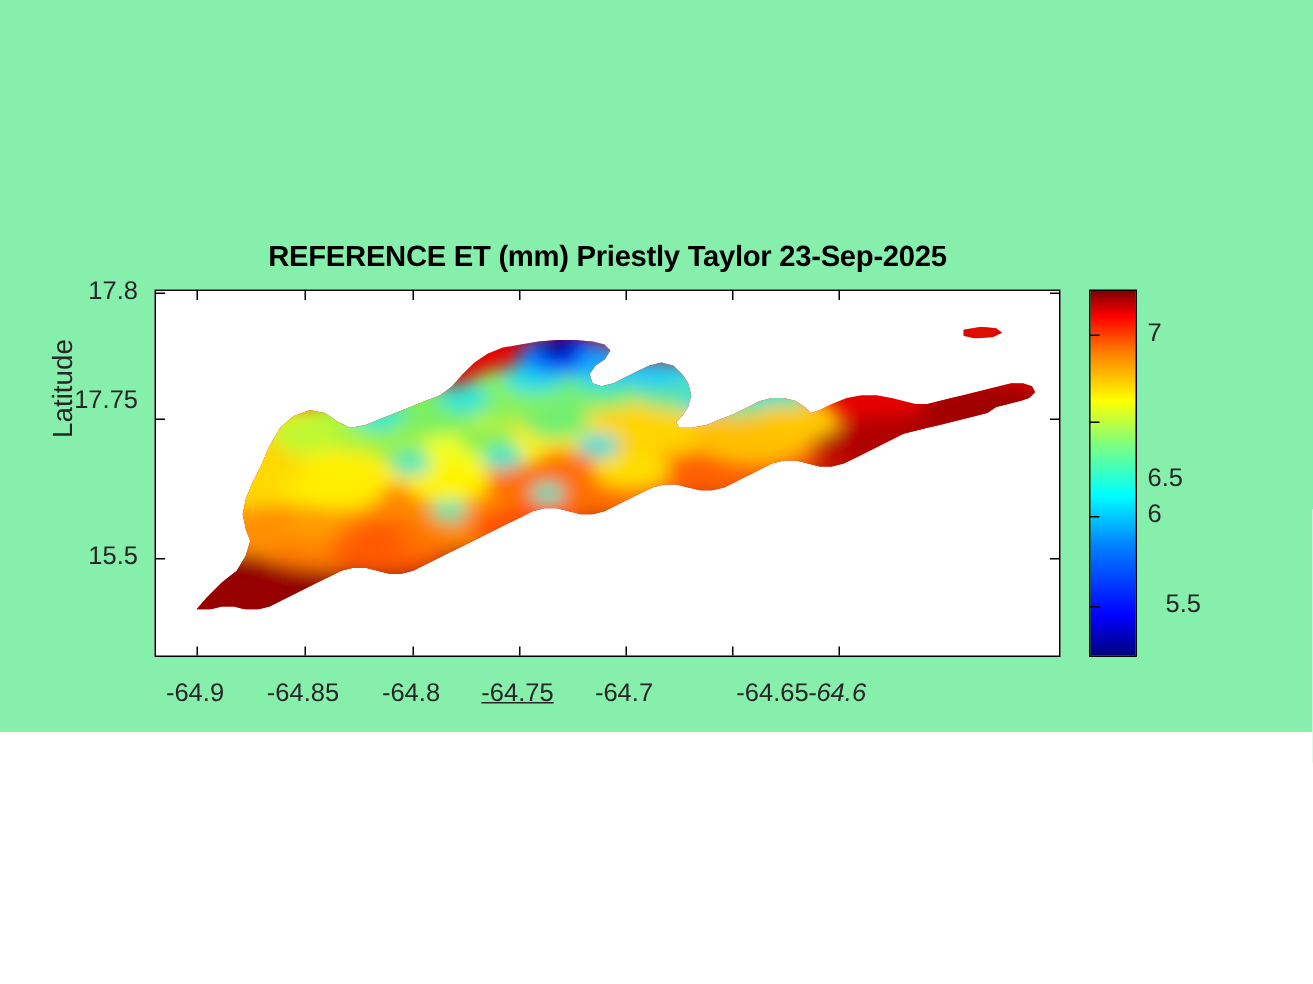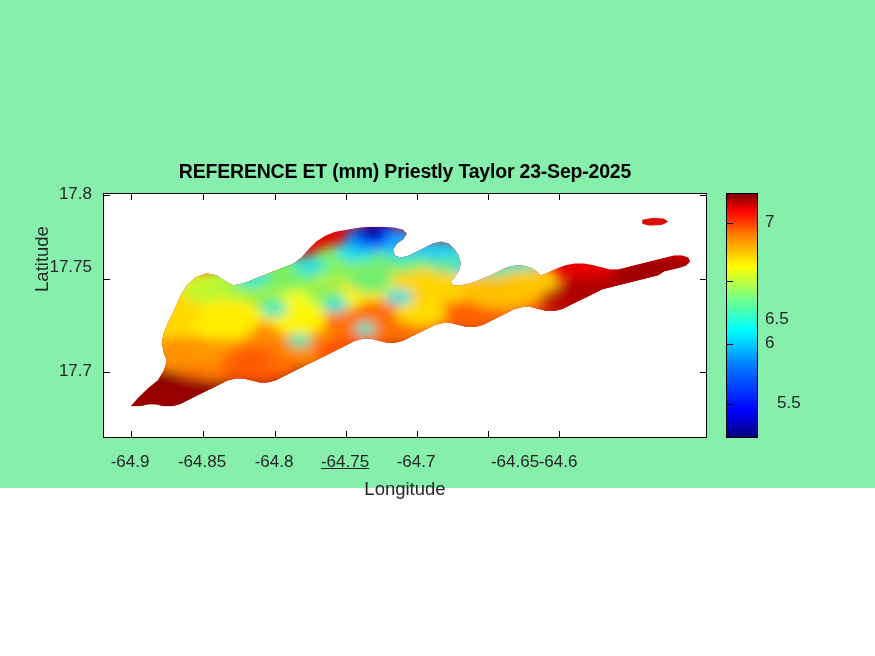--- a/index.html
+++ b/index.html
@@ -243,27 +243,26 @@
     <div class="tick-y right" style="top:85px;"></div>
     <div class="tick-y right" style="top:178px;"></div>
   </div>
 
   <div class="xticklabel" style="left:130px;">-64.9</div>
   <div class="xticklabel" style="left:202px;">-64.85</div>
   <div class="xticklabel" style="left:274px;">-64.8</div>
   <div class="xticklabel" style="left:345px;text-decoration:underline;">-64.75</div>
   <div class="xticklabel" style="left:416px;">-64.7</div>
   <div class="xticklabel" style="left:487px;margin-left:28px;">-64.65</div>
-  <div class="xticklabel" style="left:558px;">-64.6</div>
+  <div class="xticklabel" style="left:558px;font-style:italic;">-64.6</div>
 
   <div class="yticklabel" style="left:20px;width:72px;top:194px;">17.8</div>
   <div class="yticklabel" style="left:20px;width:72px;top:267px;">17.75</div>
-  <div class="yticklabel" style="left:20px;width:72px;top:371px;">17.7</div>
-
-  <div id="xlabel">Longitude</div>
+  <div class="yticklabel" style="left:20px;width:72px;top:371px;">15.5</div>
+
   <div id="ylabel">Latitude</div>
 
   <div id="colorbar">
     <div class="cb-tick" style="top:29px;"></div>
     <div class="cb-tick" style="top:87px;"></div>
     <div class="cb-tick" style="top:150px;"></div>
     <div class="cb-tick" style="top:210px;"></div>
   </div>
   <div class="cbticklabel" style="top:222px;">7</div>
   <div class="cbticklabel" style="top:280px;margin-top:39px;">6.5</div>

